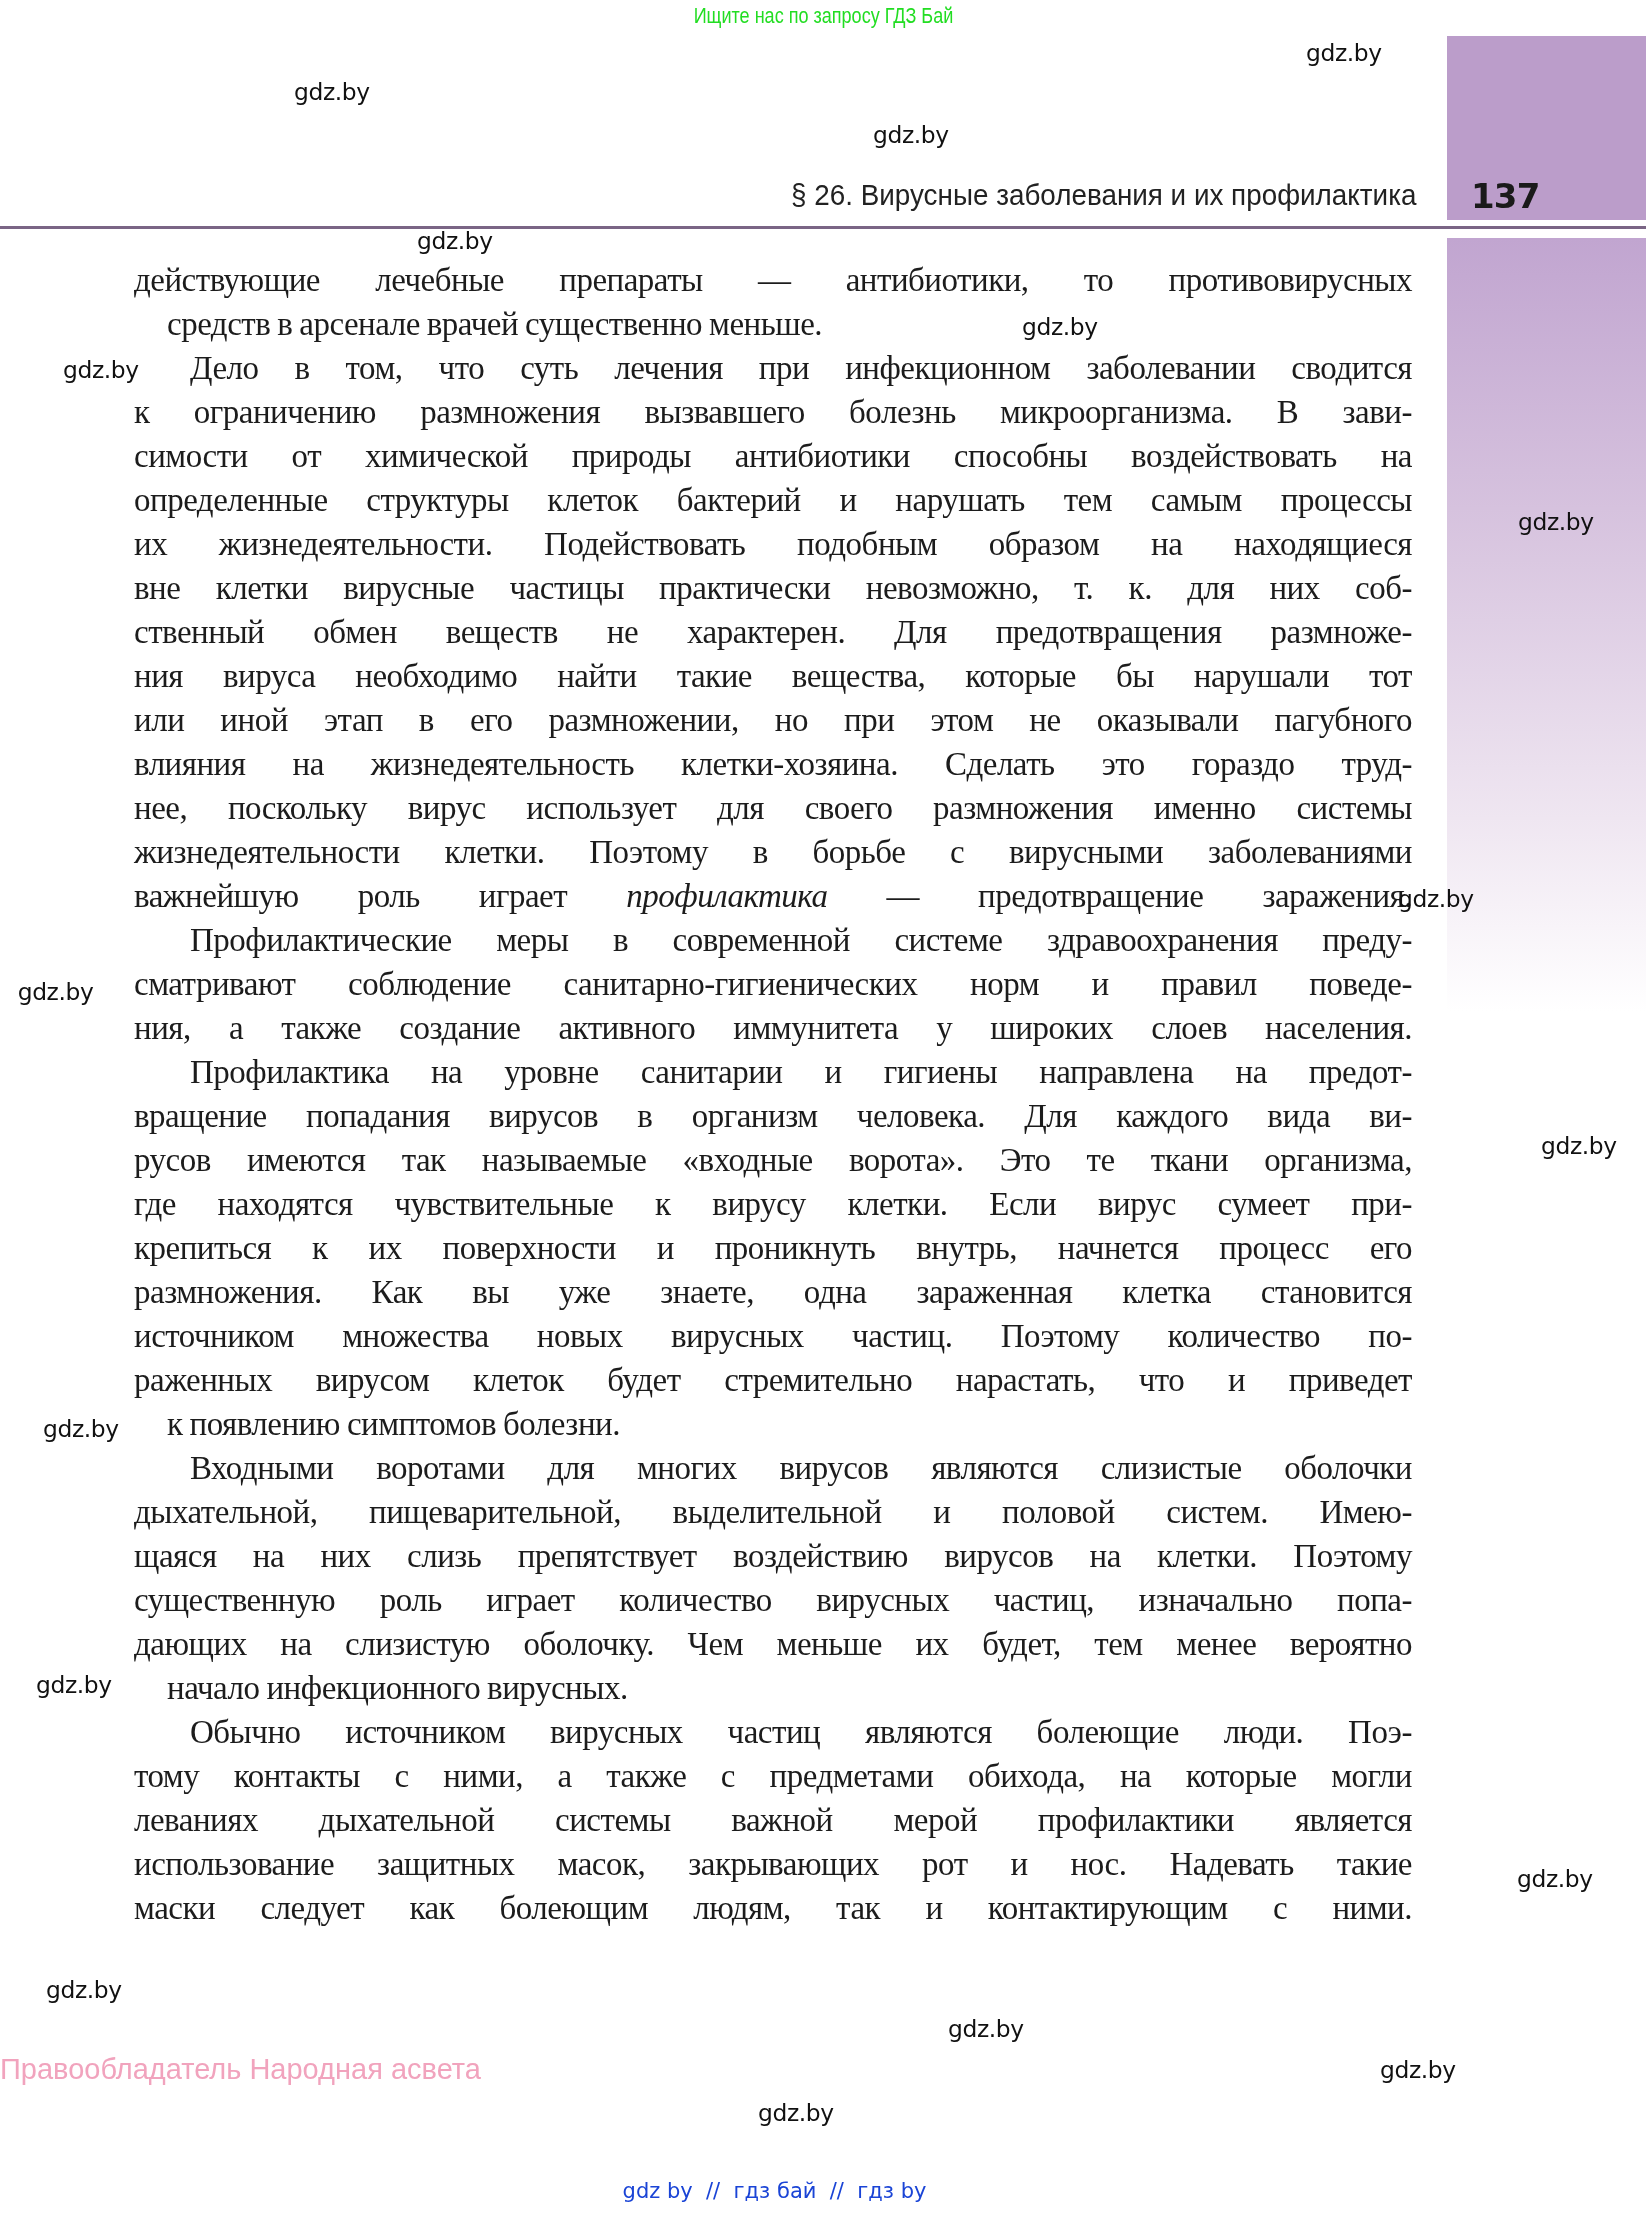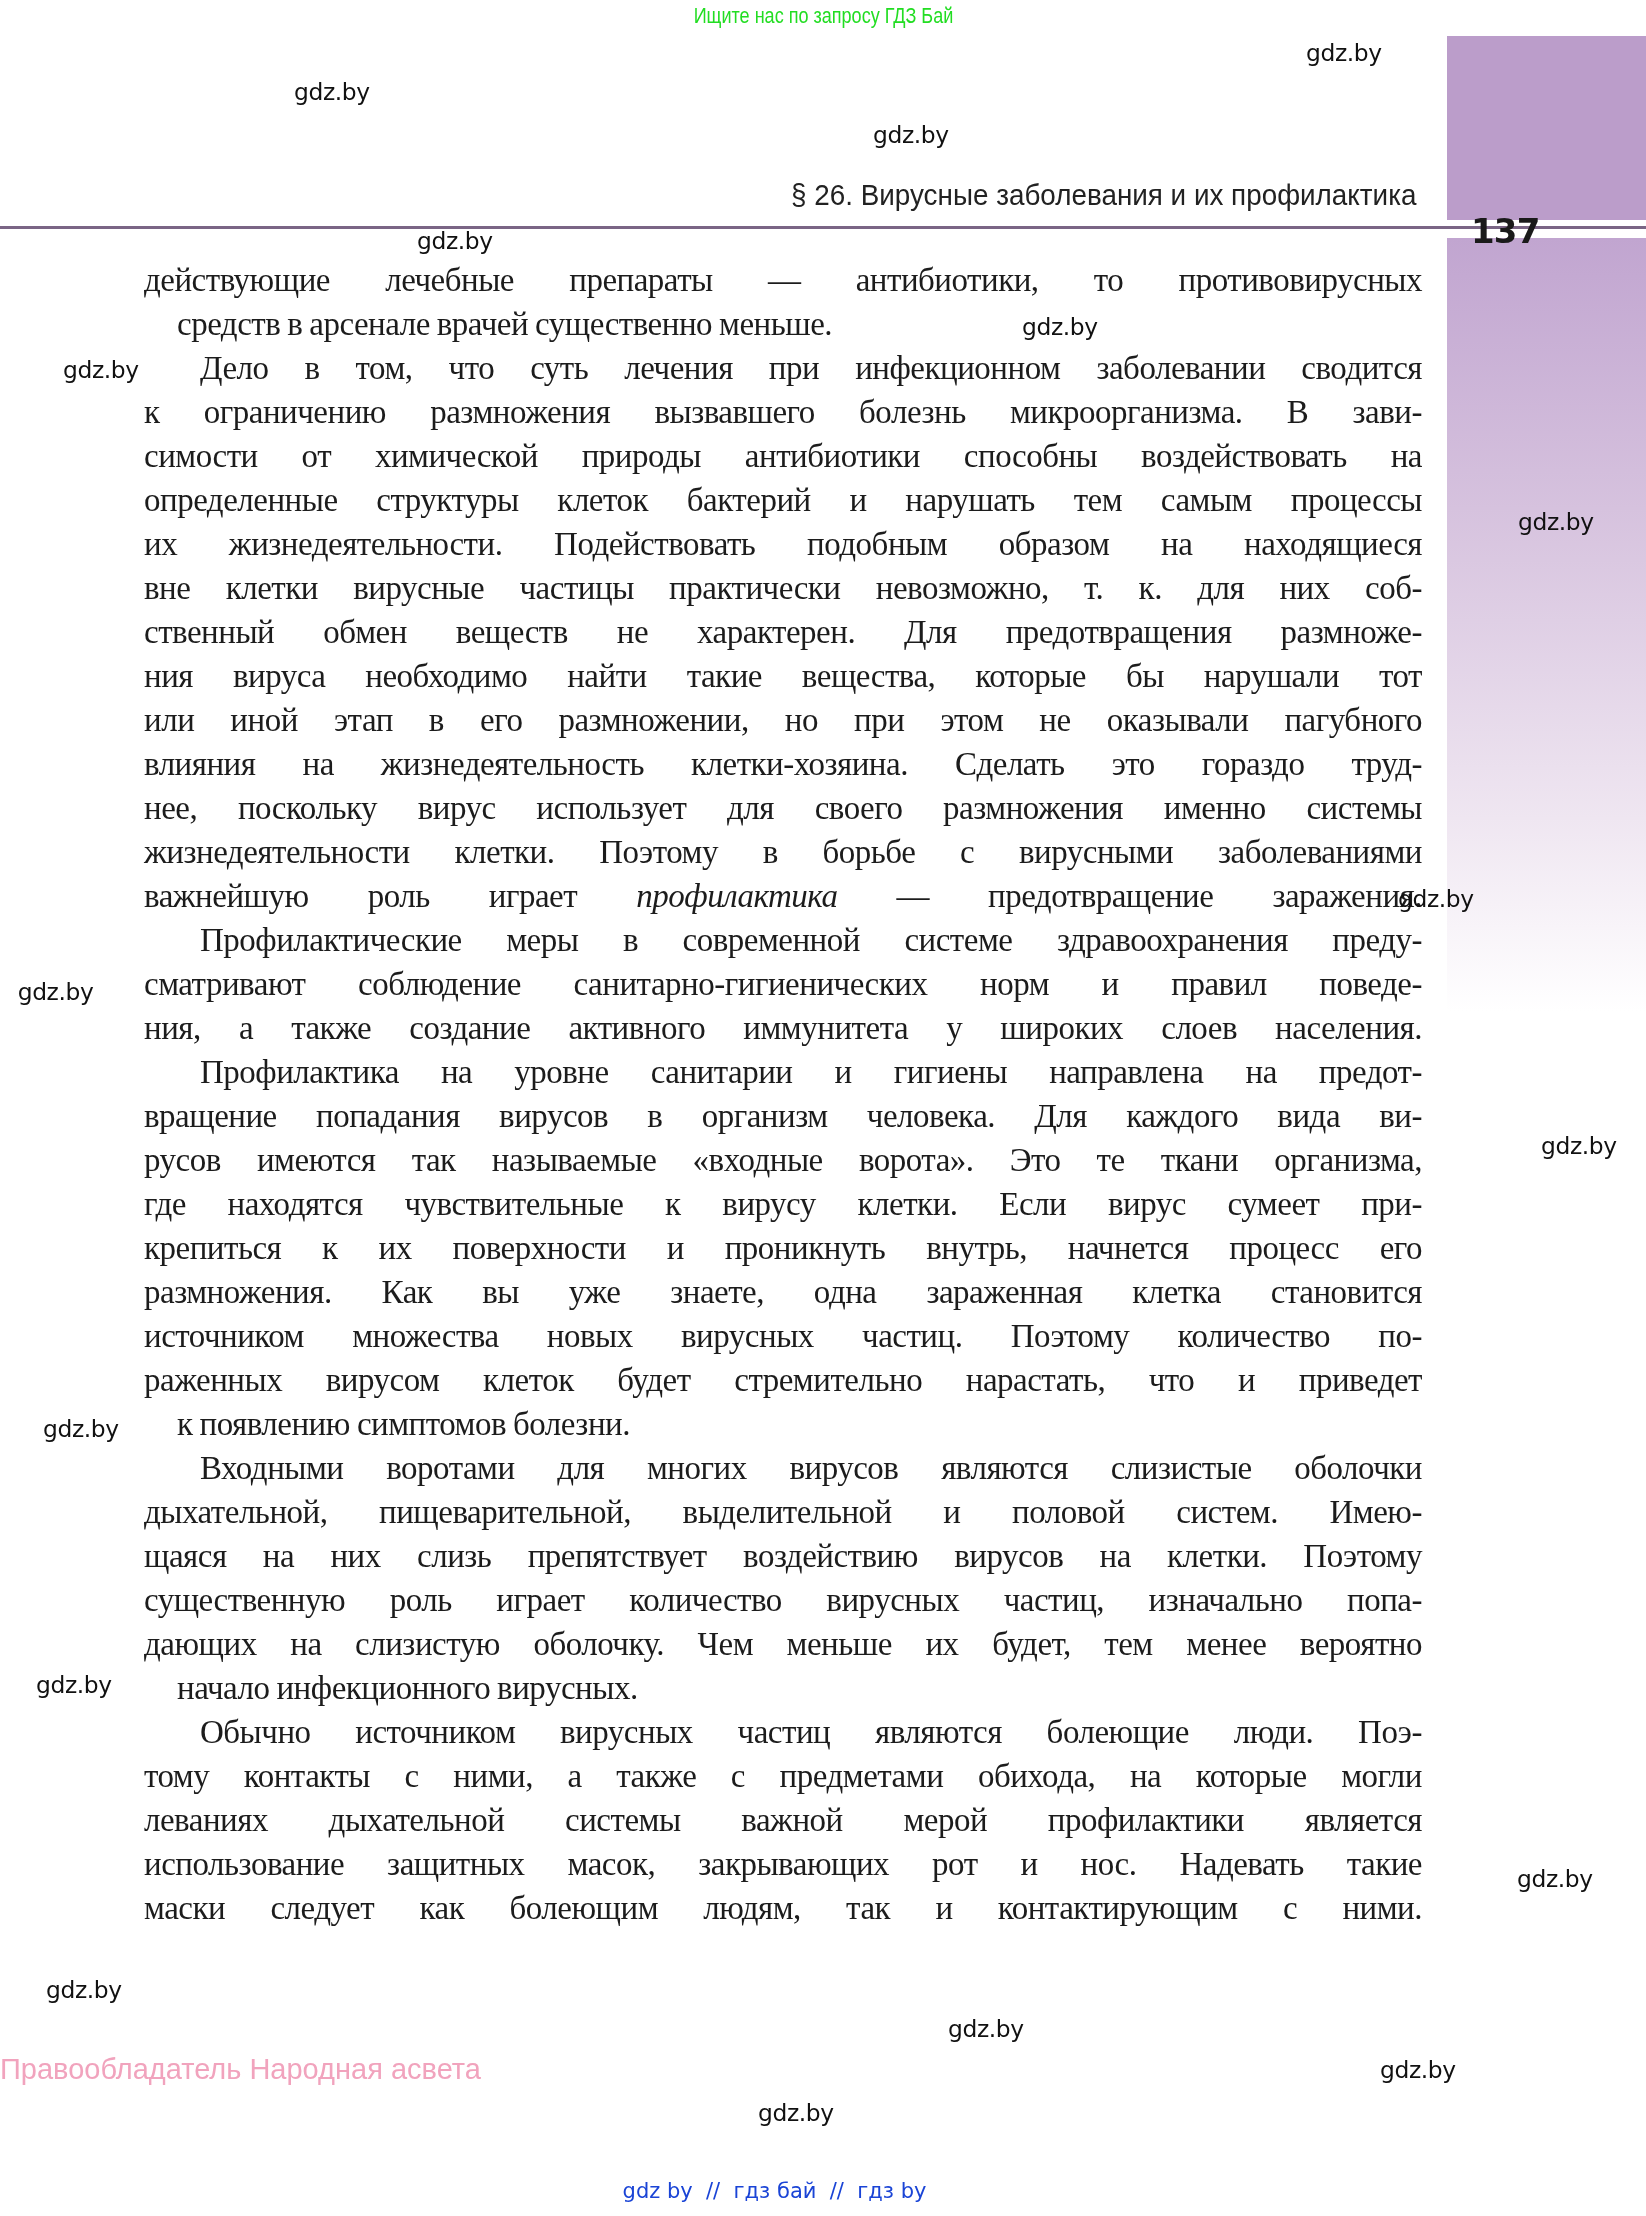--- a/index.html
+++ b/index.html
@@ -3,23 +3,23 @@
   <meta charset="utf-8">
   <style>
     html, body { margin: 0; padding: 0; background: #ffffff; }
     body { width: 1647px; height: 2216px; position: relative; overflow: hidden; font-family: "Liberation Serif", serif; }
     .abs { position: absolute; }
     .top-banner { left: 0; width: 1647px; top: 3.2px; text-align: center; color: #22dd22; font-family: "Liberation Sans", sans-serif; font-size: 22px; transform: scaleX(0.82); }
     .wm { font-family: "DejaVu Sans", sans-serif; font-size: 23.4px; color: #111; letter-spacing: -0.4px; white-space: nowrap; }
     .side-top { left: 1447px; top: 36px; width: 200px; height: 184px; background: #bb9dca; }
     .side-bottom { left: 1447px; top: 238px; width: 200px; height: 774px; background: linear-gradient(to bottom, #c1a5d0 0%, #d6c2de 35%, #efe6f1 75%, #ffffff 100%); }
     .rule { left: 0; top: 226px; width: 1647px; height: 3.2px; background: #7a6585; }
-    .page-num { left: 1471px; top: 176px; font-family: "DejaVu Sans", sans-serif; font-weight: bold; font-size: 34px; color: #1a1a1a; letter-spacing: -0.8px; margin-top: 35px; }
+    .page-num { left: 1471px; top: 176px; font-family: "DejaVu Sans", sans-serif; font-weight: bold; font-size: 34px; color: #1a1a1a; letter-spacing: -0.8px; }
     .running-head { right: 231px; top: 179px; font-family: "Liberation Sans", sans-serif; font-size: 29px; color: #222; white-space: nowrap; transform: scaleX(0.96); transform-origin: right center; }
-    .body-text { left: 144px; top: 258px; width: 1278px; }
+    .body-text { left: 134px; top: 258px; width: 1278px; }
     .line { height: 44px; line-height: 44px; font-size: 33px; color: #1c1c1c; white-space: nowrap; text-align: justify; text-align-last: justify; letter-spacing: -0.5px; word-spacing: -0.8px; }
     .line.last { text-align-last: left; margin-left: 33px; }
     .line.indent { padding-left: 56px; }
     .line i { font-style: italic; }
     .copyright { left: 0; width: 1161px; top: 2053px; text-align: left; color: #f1a3bd; font-family: "Liberation Sans", sans-serif; font-size: 29px; }
     .footer-links { left: 0; width: 1549px; top: 2179px; text-align: center; color: #1a44d6; font-family: "DejaVu Sans", sans-serif; font-size: 21px; white-space: pre; }
   </style>
 </head>
 <body>
 

